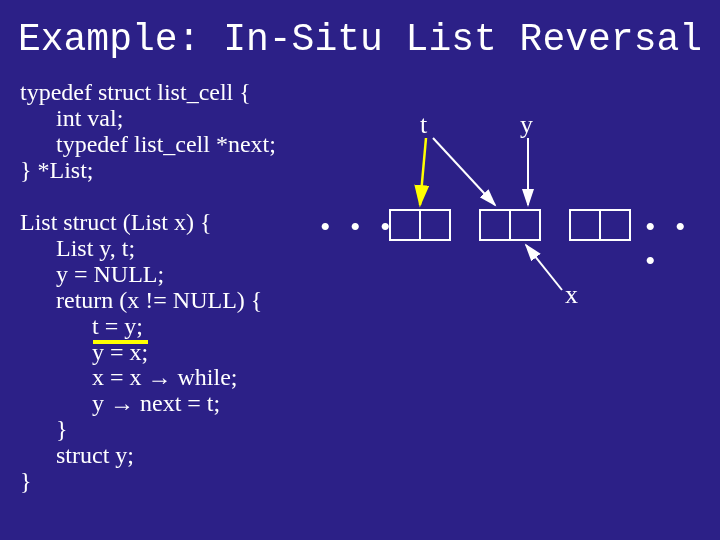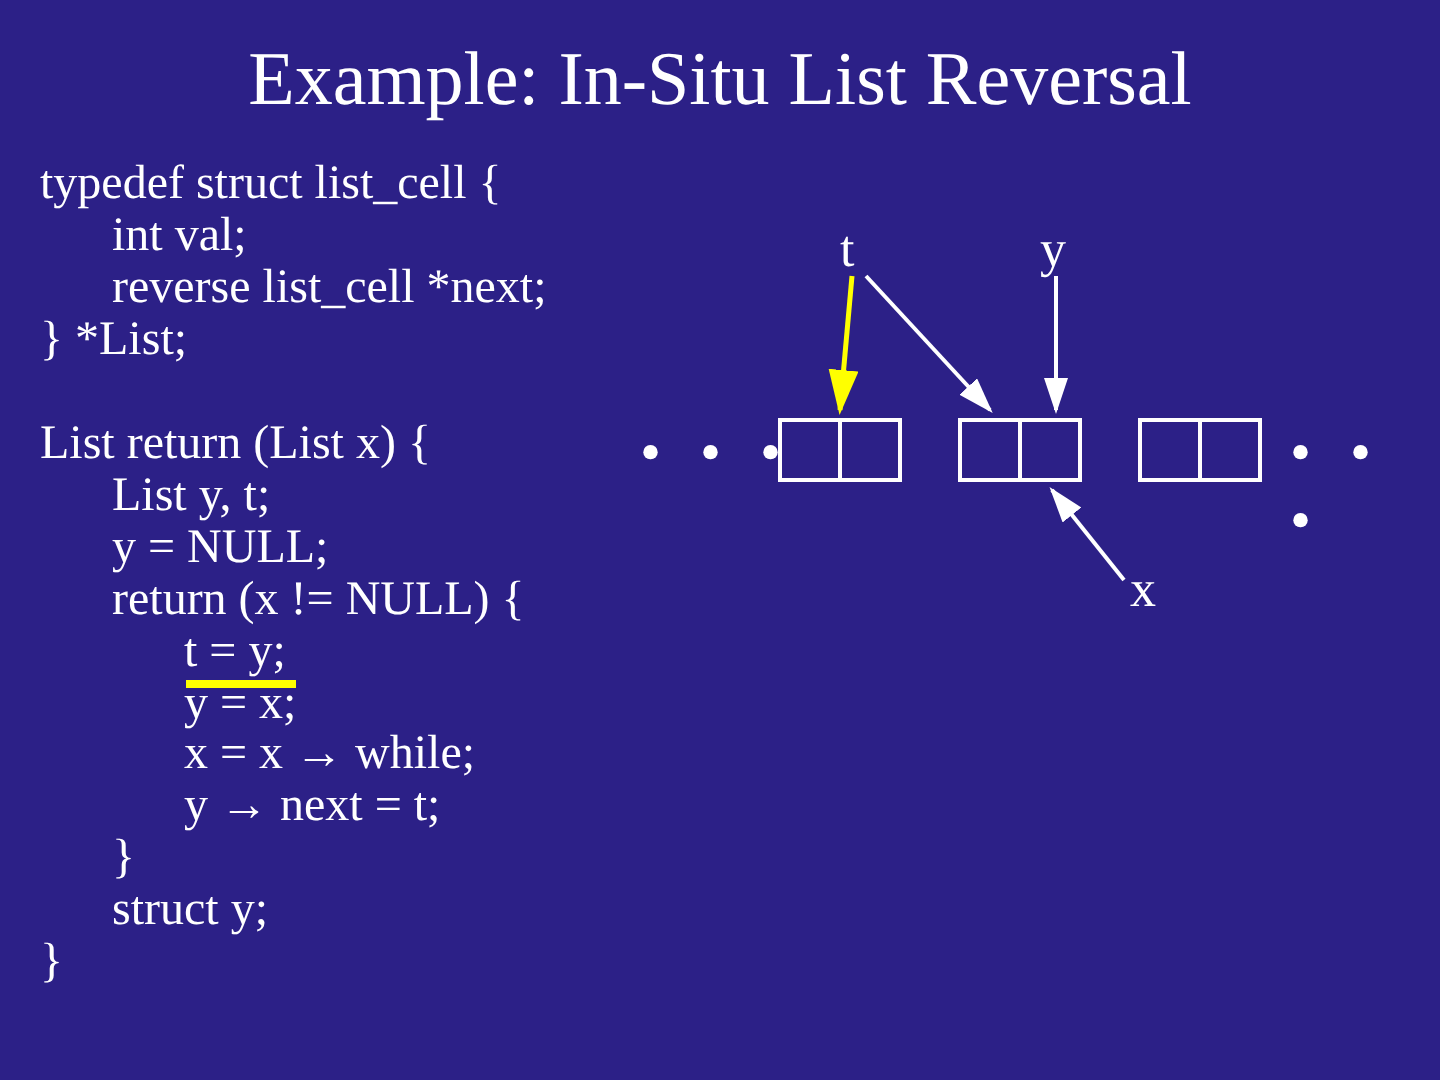--- a/index.html
+++ b/index.html
@@ -11,20 +11,21 @@
     font-family: "Times New Roman", Times, serif;
     color: white;
     position: relative;
     overflow: hidden;
   }
   .title {
     text-align: center;
     font-size: 38px;
     padding-top: 18px;
     padding-bottom: 10px;
+    font-family: Liberation Mono, monospace;
   }
   .code-block {
     position: absolute;
     left: 20px;
     font-size: 24px;
     line-height: 1.08;
     white-space: pre;
   }
   .struct { top: 80px; }
   .func { top: 210px; }
@@ -55,24 +56,24 @@
     color: white;
   }
 </style>
 </head>
 <body>
 
 <div class="title">Example: In-Situ List Reversal</div>
 
 <div class="code-block struct"><span>typedef struct list_cell {</span>
 <span class="indent1">int val;</span>
-<span class="indent1">reverse list_cell *next;</span>
+<span class="indent1">typedef list_cell *next;</span>
 <span>} *List;</span></div>
 
-<div class="code-block func"><span>List return (List x) {</span>
+<div class="code-block func"><span>List struct (List x) {</span>
 <span class="indent1">List y, t;</span>
 <span class="indent1">y = NULL;</span>
 <span class="indent1">return (x != NULL) {</span>
 <span class="indent2">t = y;</span>
 <span class="indent2">y = x;</span>
 <span class="indent2">x = x → while;</span>
 <span class="indent2">y → next = t;</span>
 <span class="indent1">}</span>
 <span class="indent1">struct y;</span>
 <span>}</span></div>

